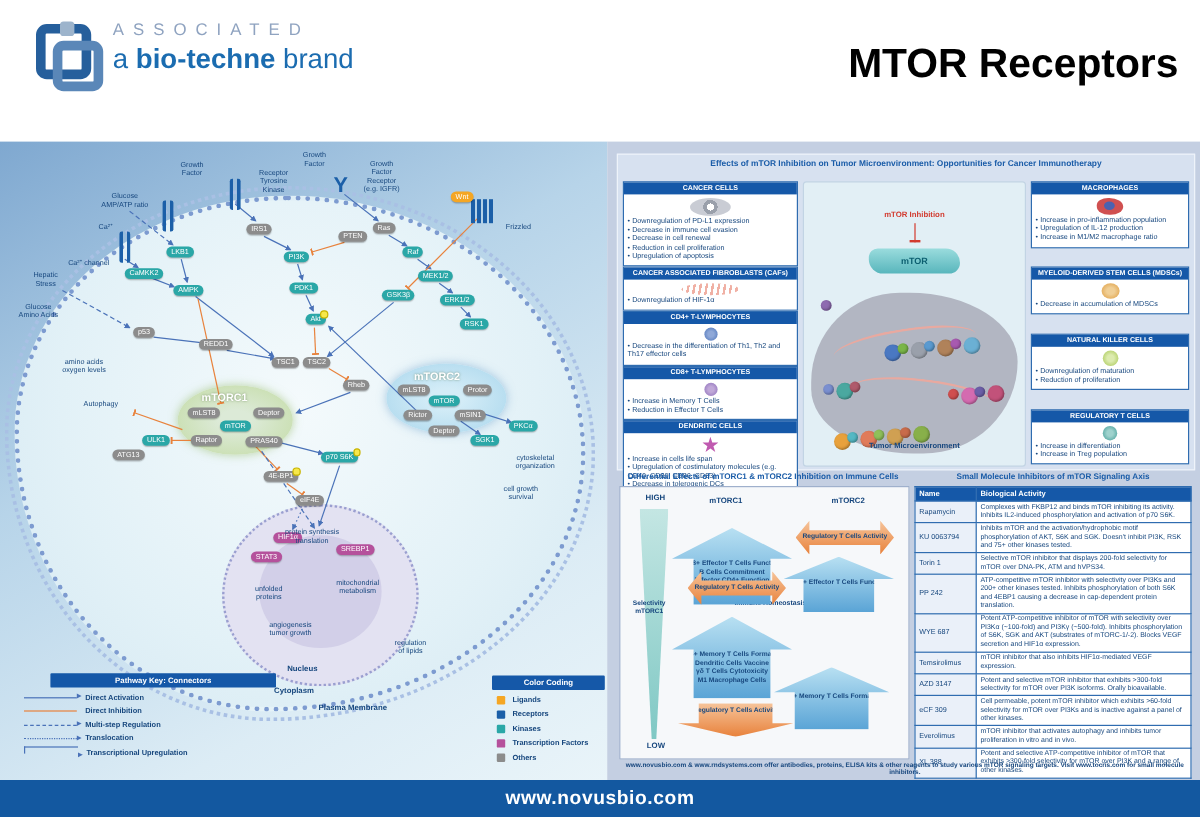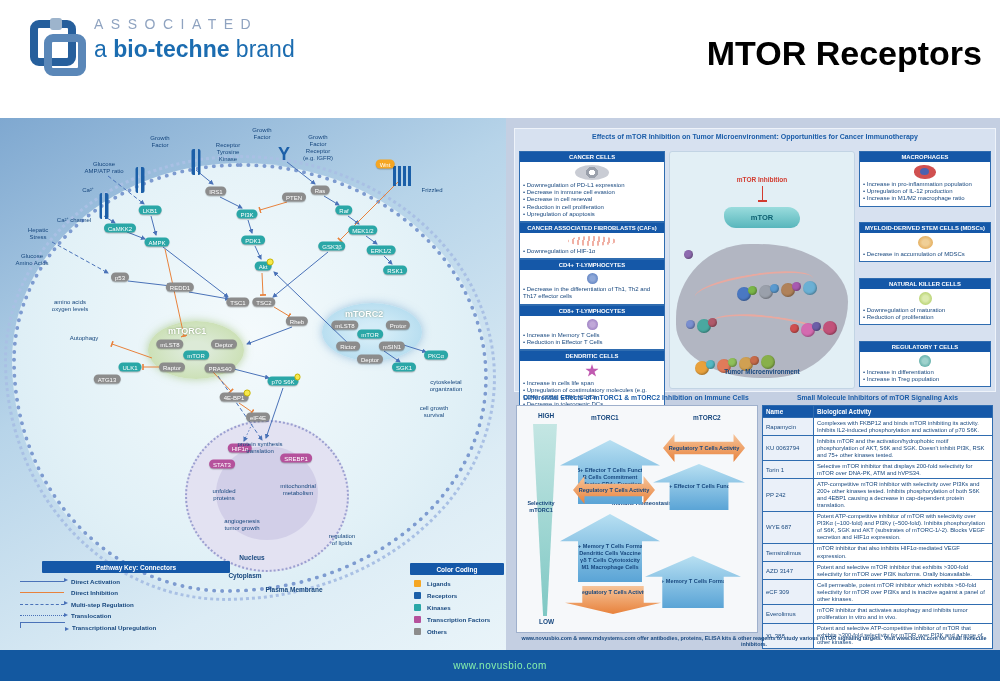--- a/index.html
+++ b/index.html
@@ -13,21 +13,21 @@
   #logo-glyph .sq3{position:absolute;left:22px;top:2px;width:12px;height:12px;background:#9db4cc;border-radius:3px;}
   .brand-1{font-size:33px;font-weight:bold;color:#265f9c;letter-spacing:3px;line-height:0.95;}
   .brand-2{font-size:14px;color:#8fa3c0;letter-spacing:7.5px;}
   .brand-3{font-size:23px;color:#1b6cb0;margin-top:4px;}
   .brand-3 b{font-weight:bold;}
   #head-right{position:absolute;right:18px;top:30px;text-align:right;}
   #kicker{font-size:13px;font-weight:bold;letter-spacing:0.6px;}
   #main-title{font-size:34px;font-weight:bold;margin-top:4px;}
   
   #footer{position:absolute;left:0;top:650px;width:1000px;height:31px;background:#1358a0;display:flex;align-items:center;justify-content:center;}
-  #footer span{color:#86efac;font-size:10px;letter-spacing:0.5px;cursor:pointer;}
+  #footer span{color:#ffffff;font-size:16px;letter-spacing:0.5px;cursor:pointer;font-weight:bold;}
   
   #main{position:absolute;left:0;top:118px;width:1000px;height:532px;}
   #left-half{position:absolute;left:0;top:0;width:506px;height:532px;background:linear-gradient(150deg,#7fa8d0 0%,#b7d4e9 38%,#dcecf5 75%,#e9f4f9 100%);overflow:hidden;}
   #right-half{position:absolute;left:506px;top:0;width:494px;height:532px;background:#c4cfe2;overflow:hidden;}
   
   #cell{position:absolute;left:12px;top:45px;right:18px;bottom:57px;border:4px dotted #7d9bd0;border-radius:48% 52% 55% 45% / 46% 50% 50% 54%;background:radial-gradient(ellipse at 50% 40%,#f4fafc 0%,#e2f1f7 60%,#d4e8f2 100%);}
   #cell:before{content:"";position:absolute;left:-12px;top:-12px;right:-12px;bottom:-12px;border:3px dotted #a9c0e4;border-radius:48% 52% 55% 45% / 46% 50% 50% 54%;}
   #nucleus{position:absolute;left:185px;top:302px;width:160px;height:148px;background:#e3e2f2;border:2px dotted #9a9fd0;border-radius:50%;}
   #nucleus:before{content:"";position:absolute;left:18%;top:16%;width:64%;height:64%;background:#d2cfe8;border-radius:50%;}
   .cx{position:absolute;border-radius:50%;}

